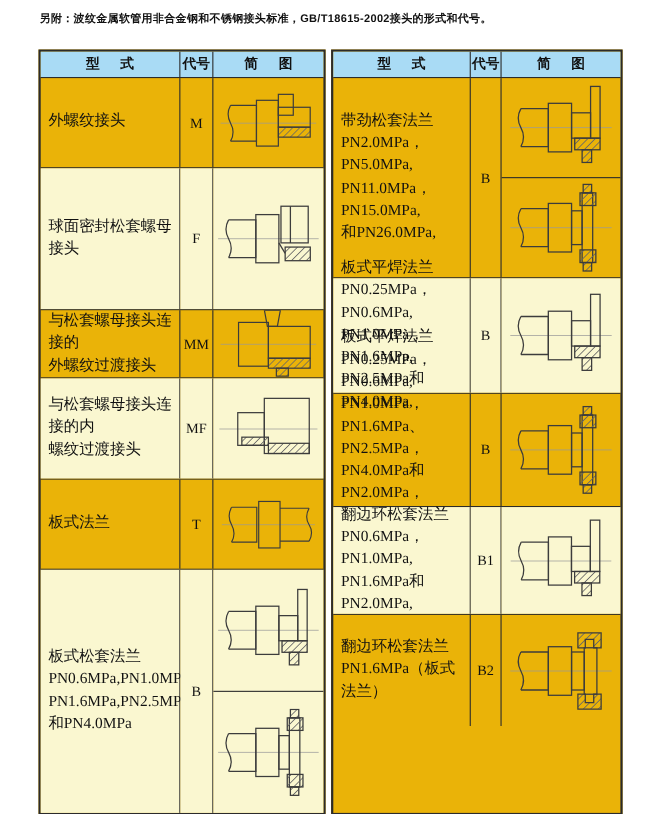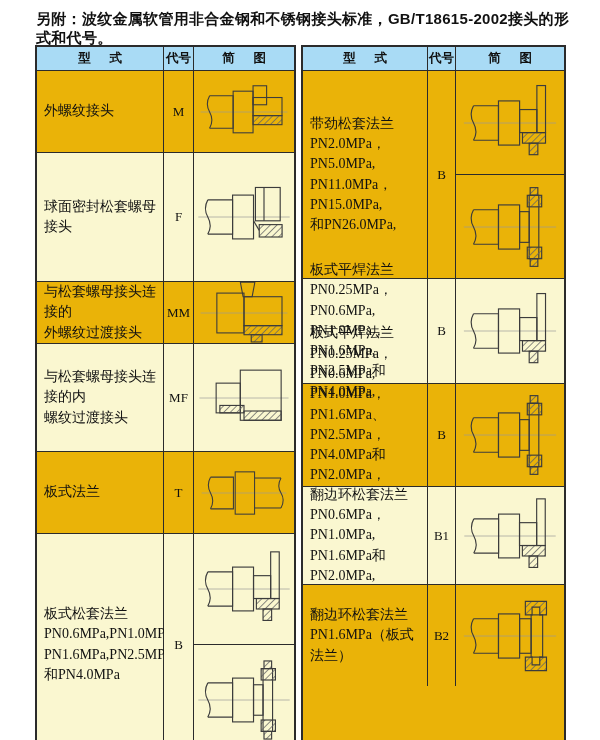--- a/index.html
+++ b/index.html
@@ -7,21 +7,21 @@
     --highlight-bg:#faf7d0;
     --border:#2b2b2b;
   }
   html,body{margin:0;padding:0;}
   body{
     width:600px;height:740px;background:#ffffff;position:relative;overflow:hidden;
     font-family:"Liberation Serif","DejaVu Serif",serif;color:#111;
   }
   .title{
     position:absolute;left:36px;top:10px;width:540px;
-    font-size:15px;font-weight:bold;letter-spacing:0.3px;
+    font-size:10px;font-weight:bold;letter-spacing:0.3px;
     font-family:"Liberation Sans","DejaVu Sans",sans-serif;
   }
   .tables{position:absolute;left:35px;top:45px;display:flex;gap:5px;}
   .table{border:2px solid var(--border);background:#eab308;box-sizing:border-box;}
   .t-left{width:261px;}
   .t-right{width:265px;}
   .row{display:flex;border-top:1px solid var(--border);box-sizing:border-box;}
   .row:first-child{border-top:none;}
   .cell{box-sizing:border-box;}
   .ct{
@@ -168,21 +168,21 @@
       <div class="cell cc">MM</div>
       <div class="cell cd">
         <span class="sub">
           <svg class="diag" viewBox="0 0 100 84" width="96" height="76">
               <use href="#d-mm"></use>
             </svg>
         </span>
       </div>
     </div>
 
-    <div class="row hl" style="height:108px">
+    <div class="row hl" style="height:92px">
       <div class="cell ct">与松套螺母接头连接的内
 螺纹过渡接头</div>
       <div class="cell cc">MF</div>
       <div class="cell cd">
         <span class="sub">
           <svg class="diag" viewBox="0 0 100 84" width="96" height="78">
               <use href="#d-mf"></use>
             </svg>
         </span>
       </div>
@@ -221,21 +221,21 @@
     </div>
   </div>
 
   <div class="table t-right">
     <div class="row hdr">
       <div class="cell ct">型      式</div>
       <div class="cell cc">代号</div>
       <div class="cell cd sub">简      图</div>
     </div>
 
-    <div class="row" style="height:208px">
+    <div class="row" style="height:182px">
       <div class="cell ct">带劲松套法兰
 PN2.0MPa，PN5.0MPa,
 PN11.0MPa，PN15.0MPa,
 和PN26.0MPa,</div>
       <div class="cell cc">B</div>
       <div class="cell cd">
         <span class="sub">
           <svg class="diag" viewBox="0 0 100 84" width="96" height="84">
               <use href="#d-fup"></use>
             </svg>

